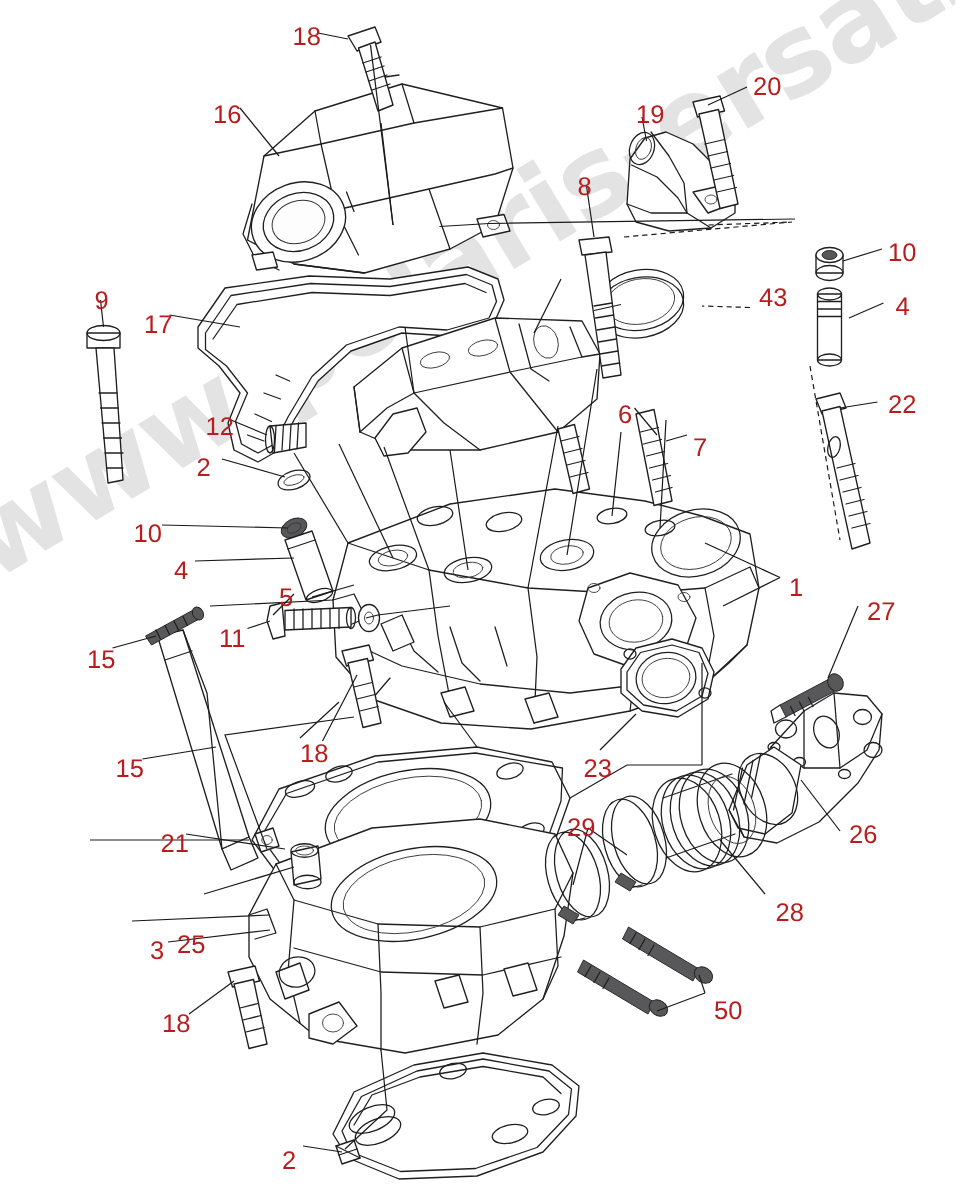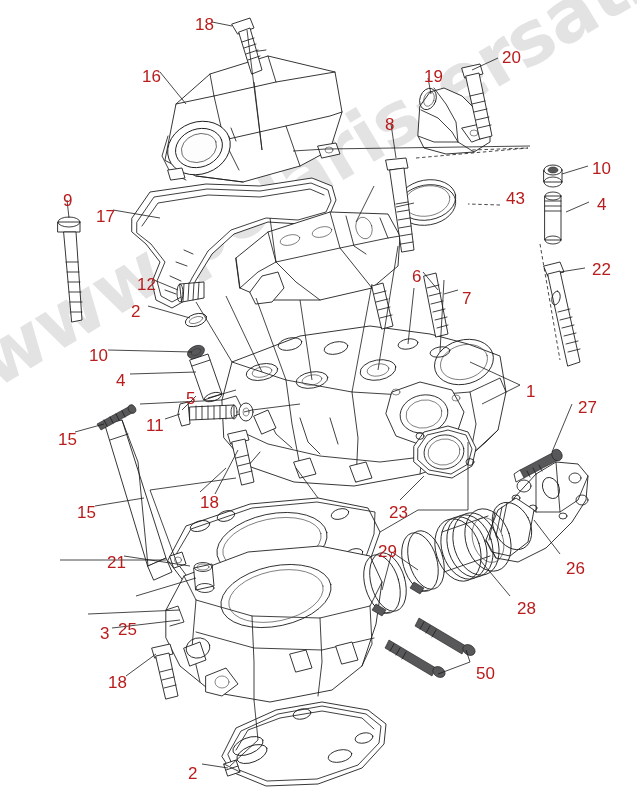--- a/index.html
+++ b/index.html
@@ -521,21 +521,21 @@
       <div class="lbl" style="left: 526px; top: 383px;">1</div>
       <div class="lbl" style="left: 186px; top: 390px;">5</div>
       <div class="lbl" style="left: 578px; top: 399px;">27</div>
       <div class="lbl" style="left: 146px; top: 417px;">11</div>
       <div class="lbl" style="left: 58px; top: 431px;">15</div>
       <div class="lbl" style="left: 200px; top: 494px;">18</div>
       <div class="lbl" style="left: 77px; top: 504px;">15</div>
       <div class="lbl" style="left: 389px; top: 504px;">23</div>
       <div class="lbl" style="left: 378px; top: 543px;">29</div>
       <div class="lbl" style="left: 107px; top: 554px;">21</div>
-      <div class="lbl" style="left: 566px; top: 560px;">26</div>
+      <div class="lbl" style="left: 566px; top: 548px;">26</div>
       <div class="lbl" style="left: 517px; top: 600px;">28</div>
       <div class="lbl" style="left: 118px; top: 594px; margin-top: 27px;">25</div>
       <div class="lbl" style="left: 100px; top: 625px;">3</div>
       <div class="lbl" style="left: 108px; top: 674px;">18</div>
       <div class="lbl" style="left: 476px; top: 665px;">50</div>
       <div class="lbl" style="left: 188px; top: 765px;">2</div>
     </div>
 
 
 </div>

